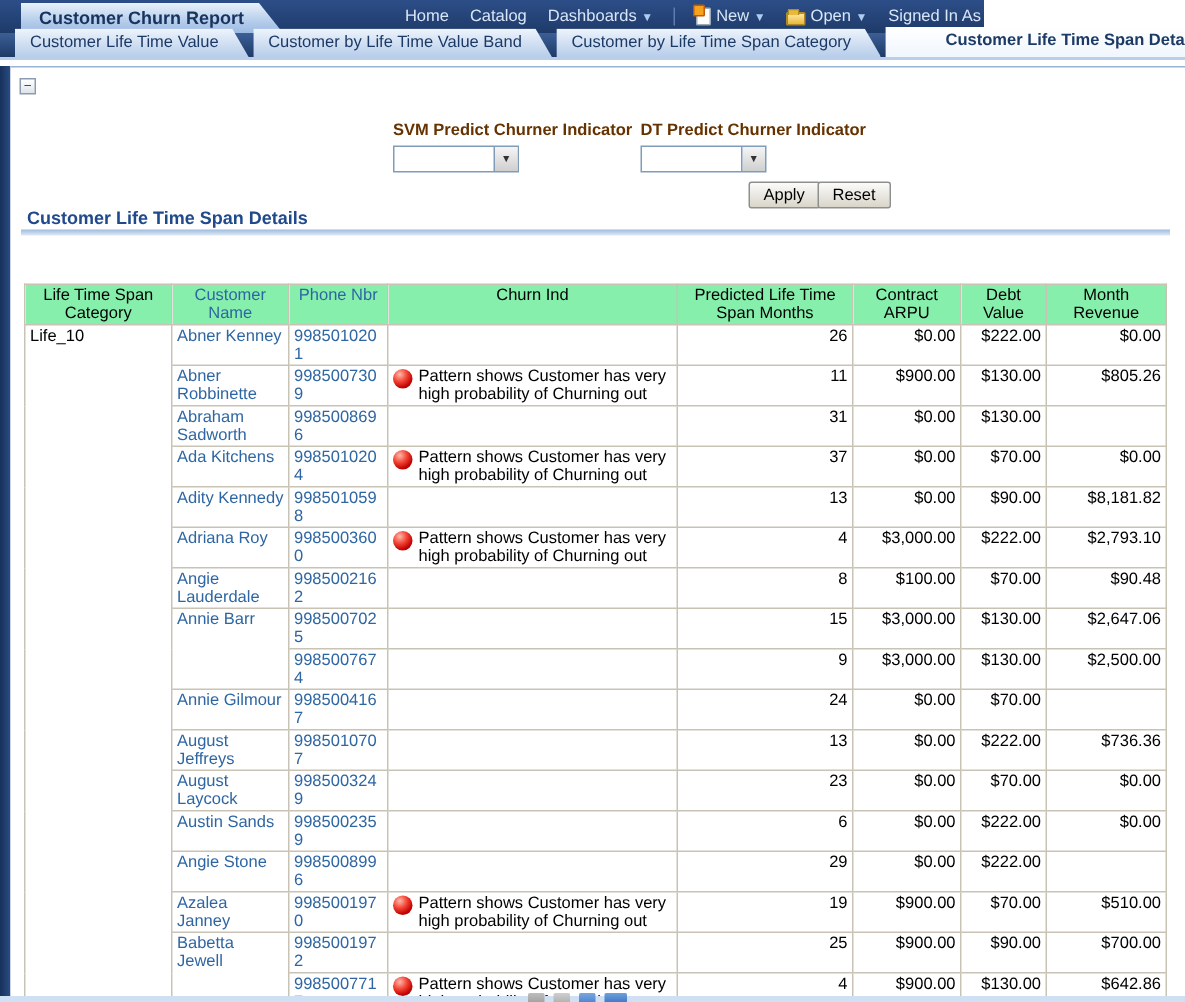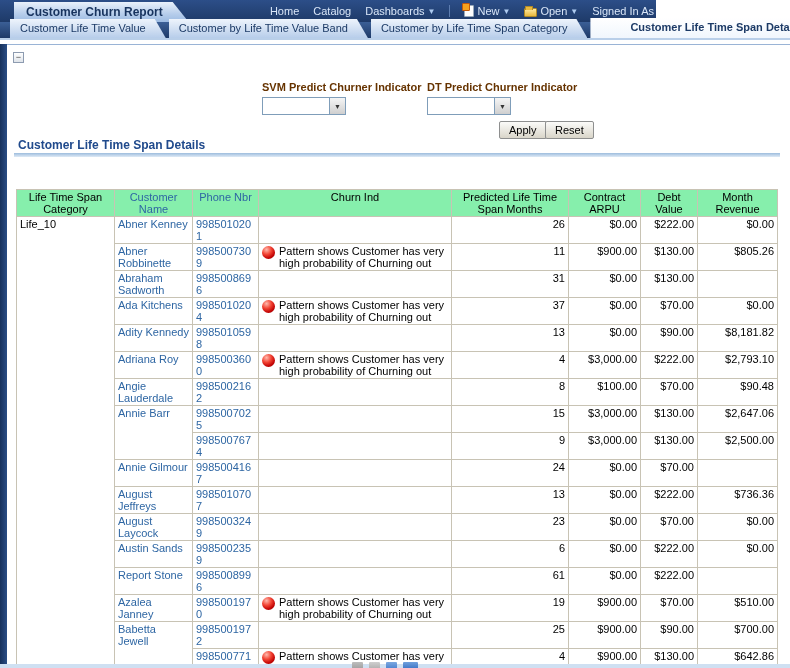--- a/index.html
+++ b/index.html
@@ -305,24 +305,24 @@
           <tr>
             <td class="lnk">Austin Sands</td>
             <td class="lnk">9985002359</td>
             <td></td>
             <td class="num">6</td>
             <td class="num">$0.00</td>
             <td class="num">$222.00</td>
             <td class="num">$0.00</td>
           </tr>
           <tr>
-            <td class="lnk">Report Stone</td>
+            <td class="lnk">Angie Stone</td>
             <td class="lnk">9985008996</td>
             <td></td>
-            <td class="num">61</td>
+            <td class="num">29</td>
             <td class="num">$0.00</td>
             <td class="num">$222.00</td>
             <td class="num"></td>
           </tr>
           <tr>
             <td class="lnk">Azalea Janney</td>
             <td class="lnk">9985001970</td>
             <td>
               <div class="churn">
                 <span class="dot"></span>

